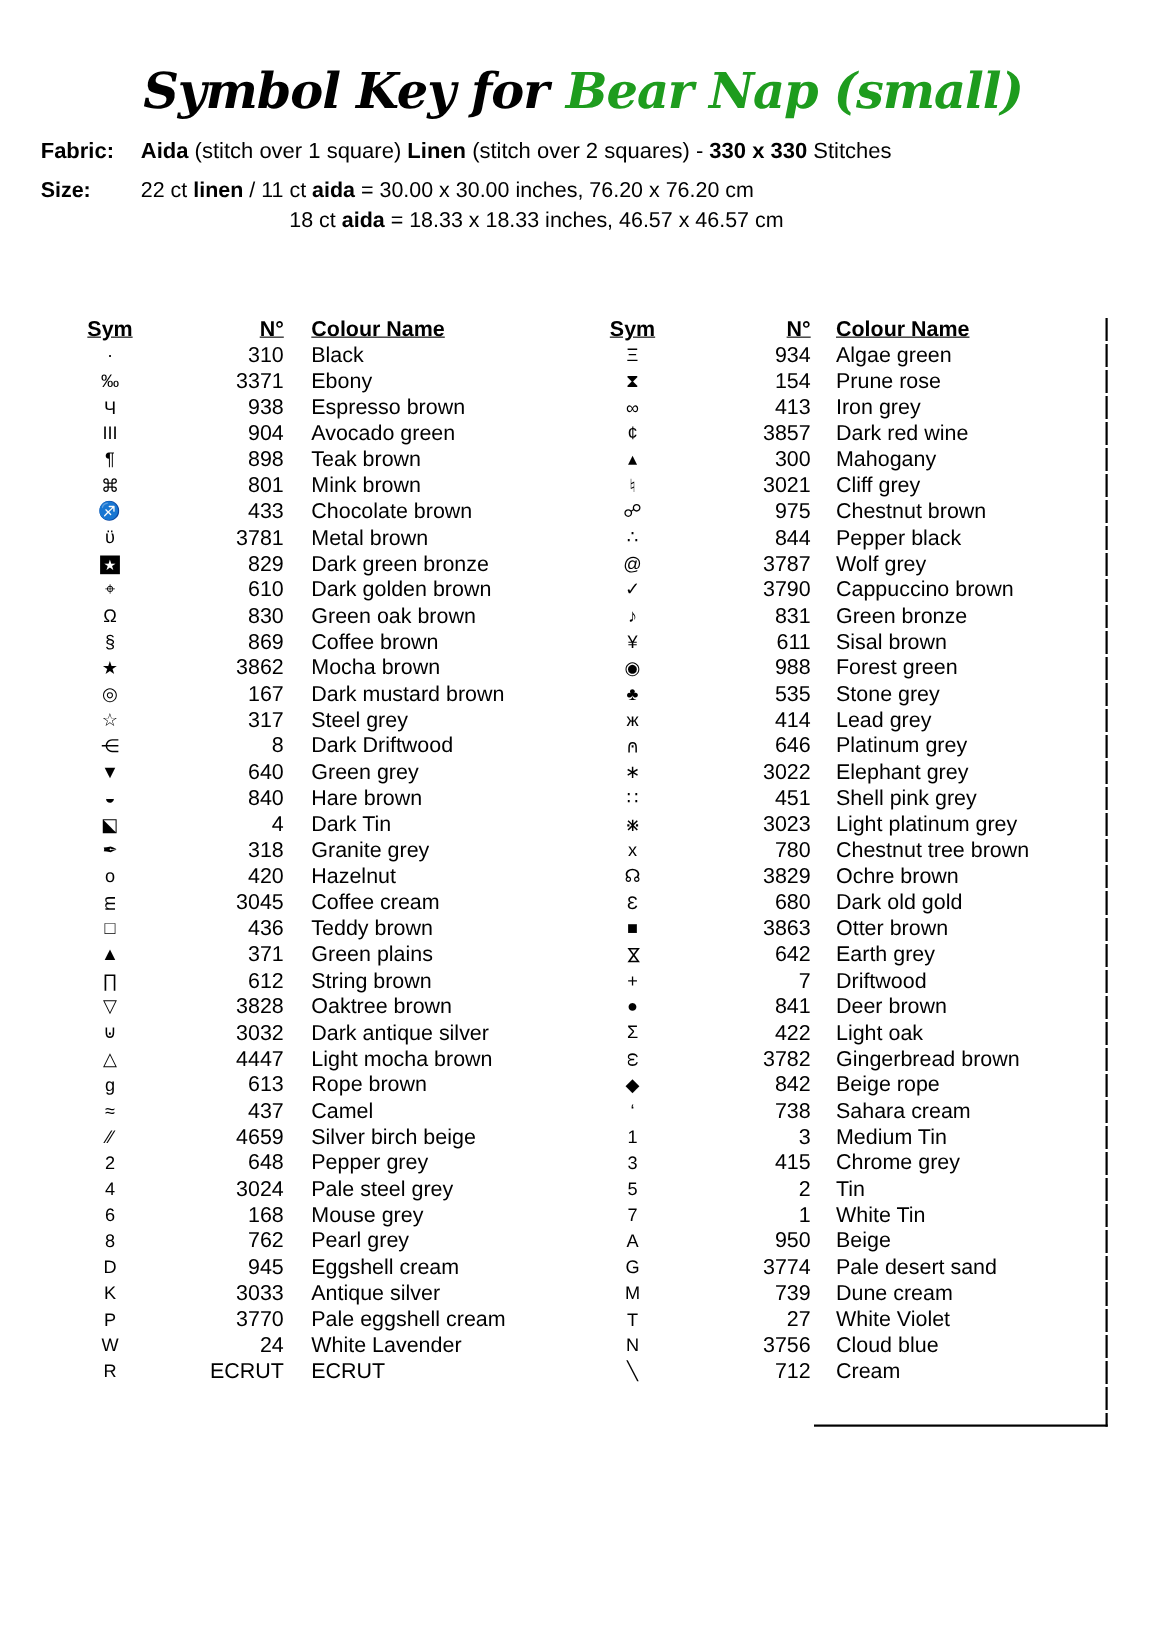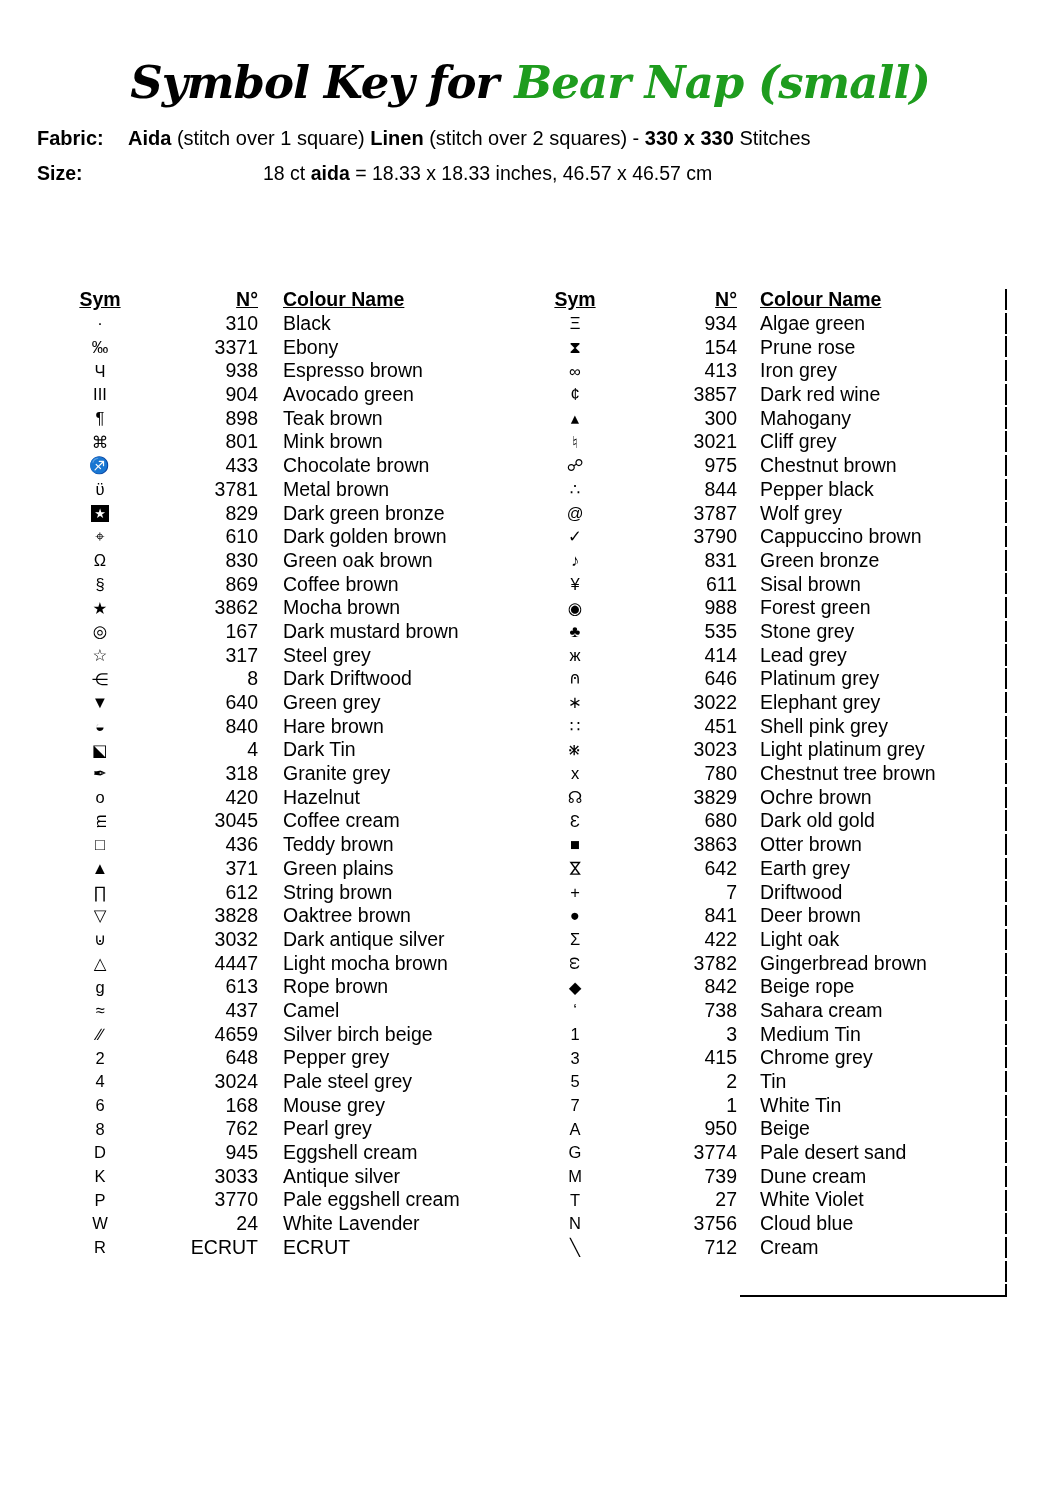--- a/index.html
+++ b/index.html
@@ -53,20 +53,21 @@
   </div>
 
   <div class="fabric-line">
     <span class="meta-label">Fabric:</span><span><span style="font-weight: bold;">Aida</span><span>  (stitch over 1 square)    </span><span style="font-weight: bold;">Linen</span><span>  (stitch over 2 squares) -  </span><span style="font-weight: bold;">330 x 330</span><span> Stitches</span></span>
   </div>
 
   <div class="size-block">
     <div class="size-wrap">
       <span class="meta-label">Size:</span>
       <span class="size-lines">
+          <div class="size-line" style="padding-left: 0px;"><span>22 ct </span><span style="font-weight: bold;">linen</span><span> / 11 ct </span><span style="font-weight: bold;">aida</span><span> = 30.00 x 30.00 inches, 76.20 x 76.20 cm</span></div>
           <div class="size-line" style="padding-left: 135px;"><span>18 ct </span><span style="font-weight: bold;">aida</span><span>  = 18.33 x 18.33 inches, 46.57 x 46.57 cm</span></div>
         </span>
     </div>
   </div>
 
   <div class="keycol left">
     <div class="krow khead">
       <span class="sym"><span class="hd">Sym</span></span>
       <span class="no"><span class="hd">N°</span></span>
       <span class="name"><span class="hd">Colour Name</span></span>

